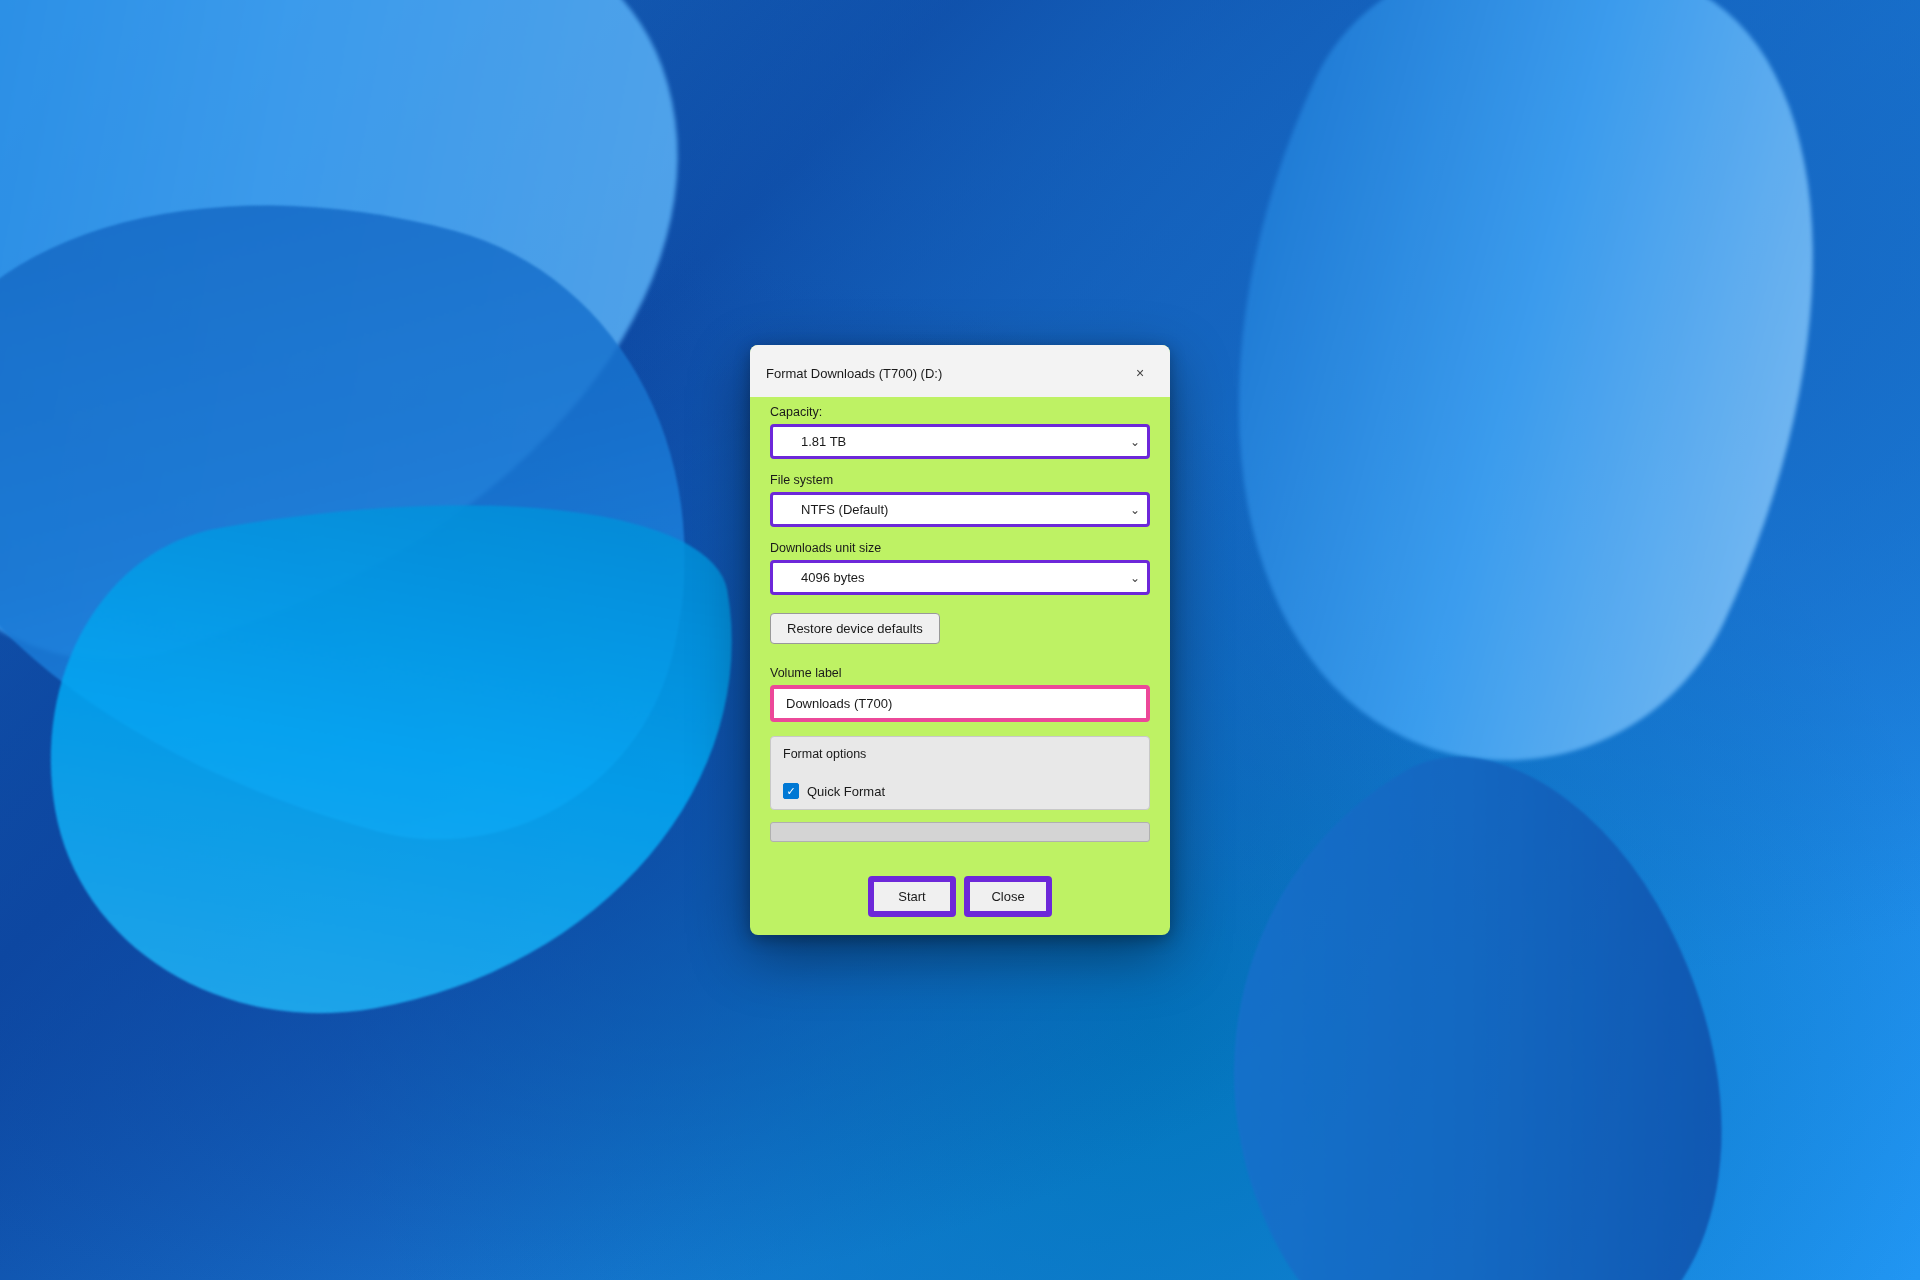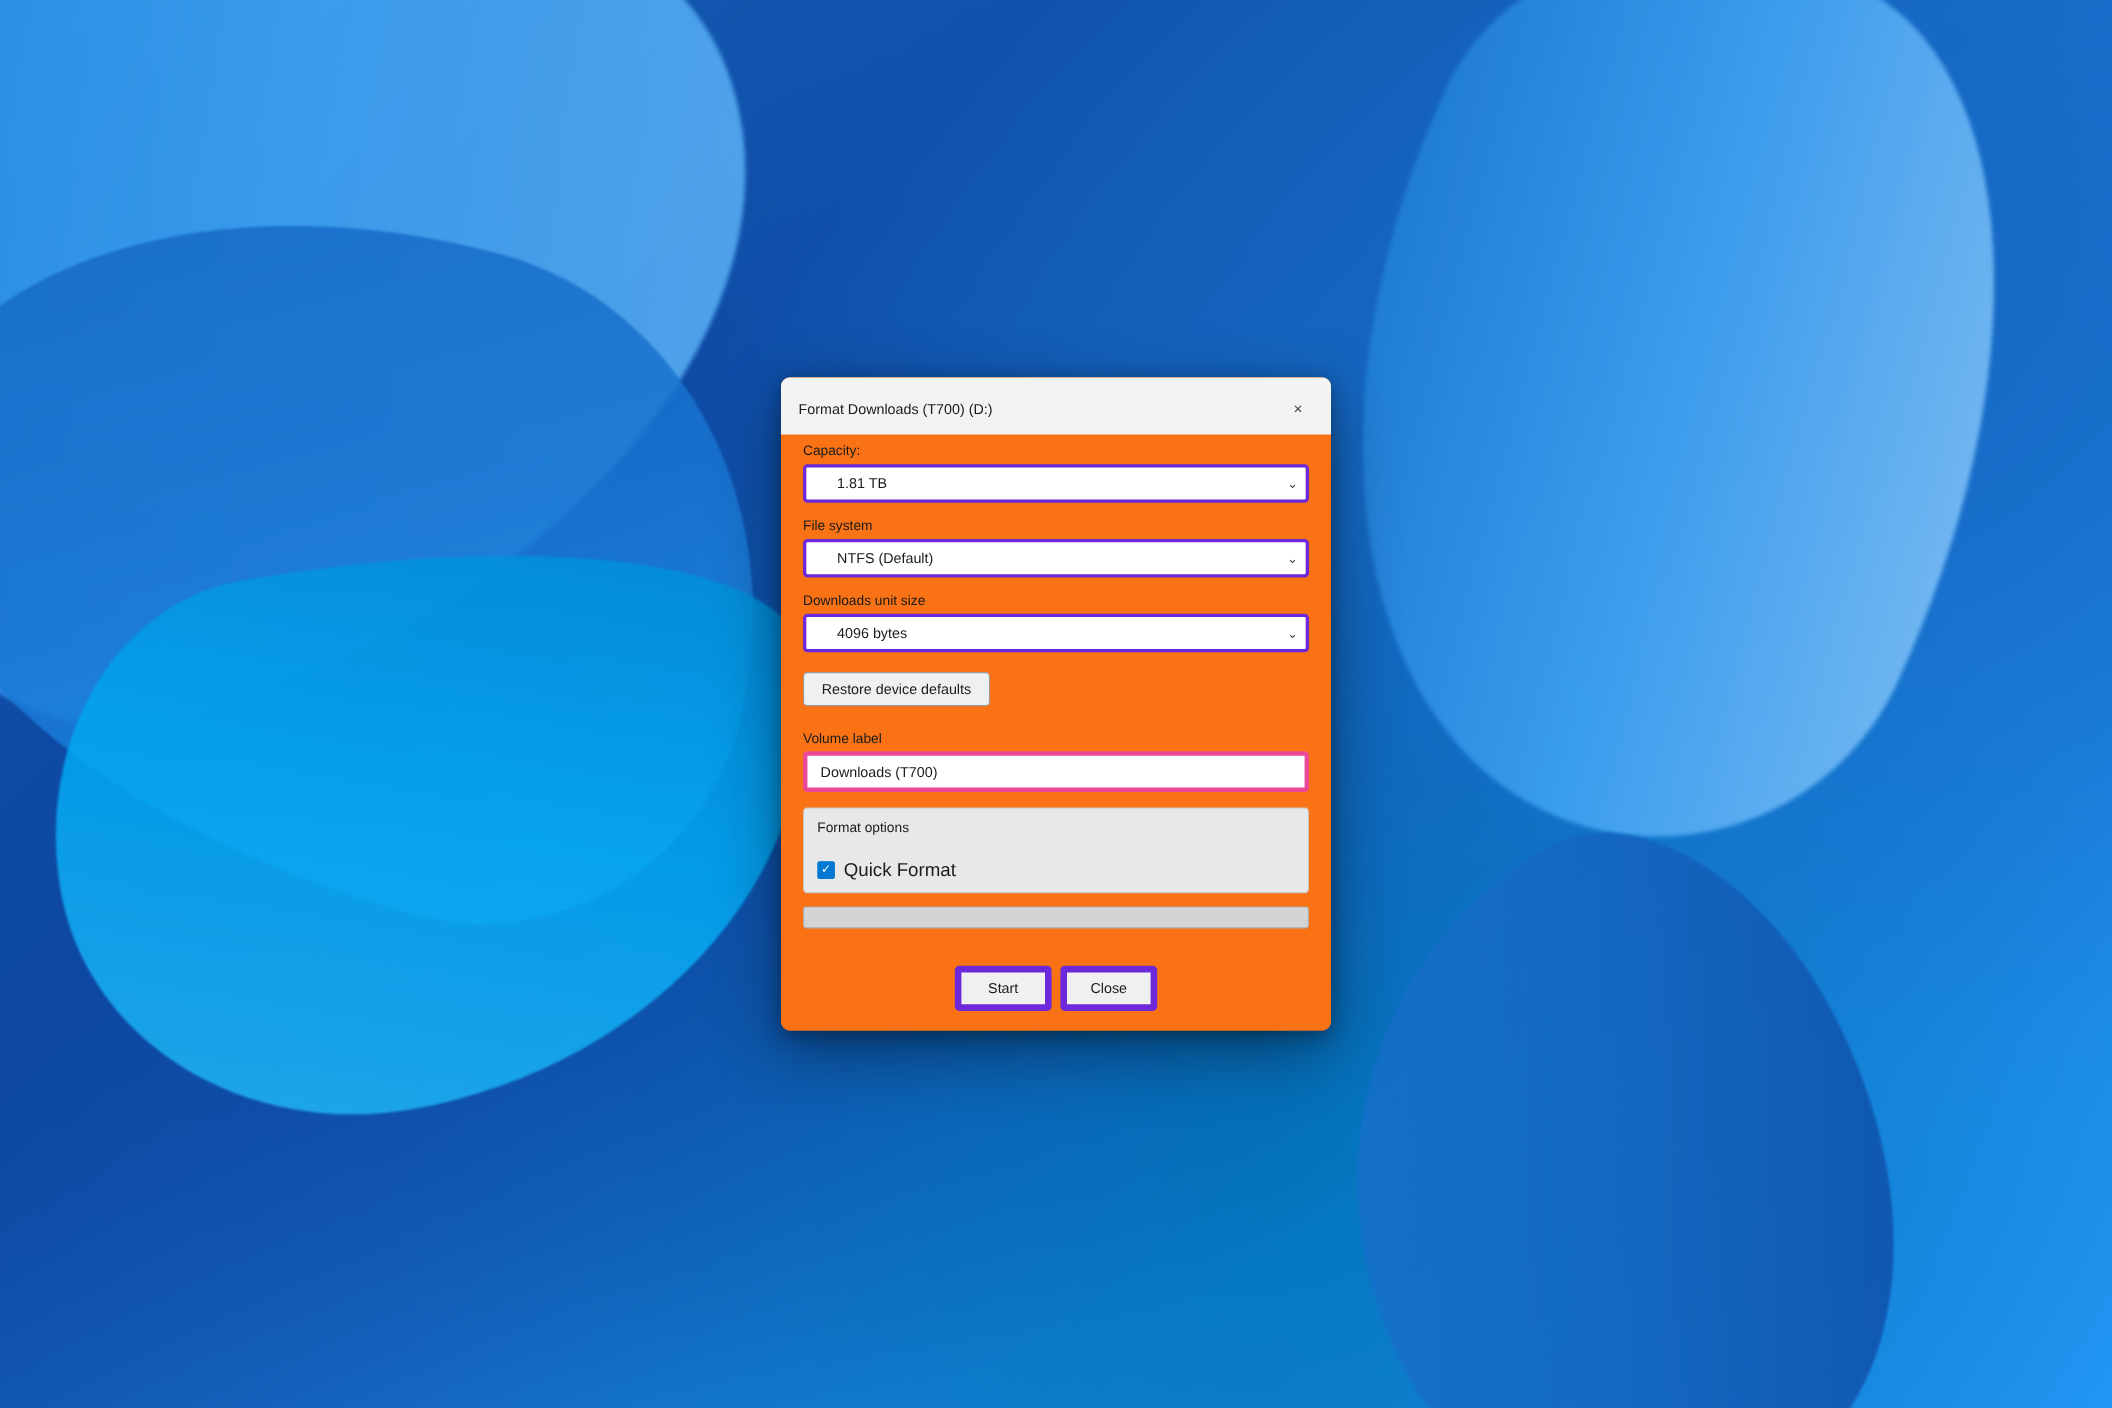--- a/index.html
+++ b/index.html
@@ -92,23 +92,23 @@
       position: absolute;
       inset: 0;
       display: flex;
       align-items: center;
       justify-content: center;
       z-index: 10;
     }
 
     
     .dialog {
-      background: #f97316;
+      background: #bef264;
       border-radius: 8px;
-      width: 500px;
+      width: 420px;
       box-shadow: 0 20px 60px rgba(0,0,0,0.4), 0 4px 16px rgba(0,0,0,0.3);
       overflow: hidden;
       position: relative;
     }
 
     
     .title-bar {
       background: #f3f3f3;
       padding: 14px 16px 10px 16px;
       display: flex;
@@ -254,21 +254,21 @@
       flex-shrink: 0;
     }
 
     .checkbox-custom .checkmark {
       color: white;
       font-size: 11px;
       line-height: 1;
     }
 
     .checkbox-label {
-      font-size: 17px;
+      font-size: 13px;
       color: #1a1a1a;
     }
 
     
     .progress-area {
       margin-bottom: 14px;
     }
 
     .progress-bar-track {
       width: 100%;

